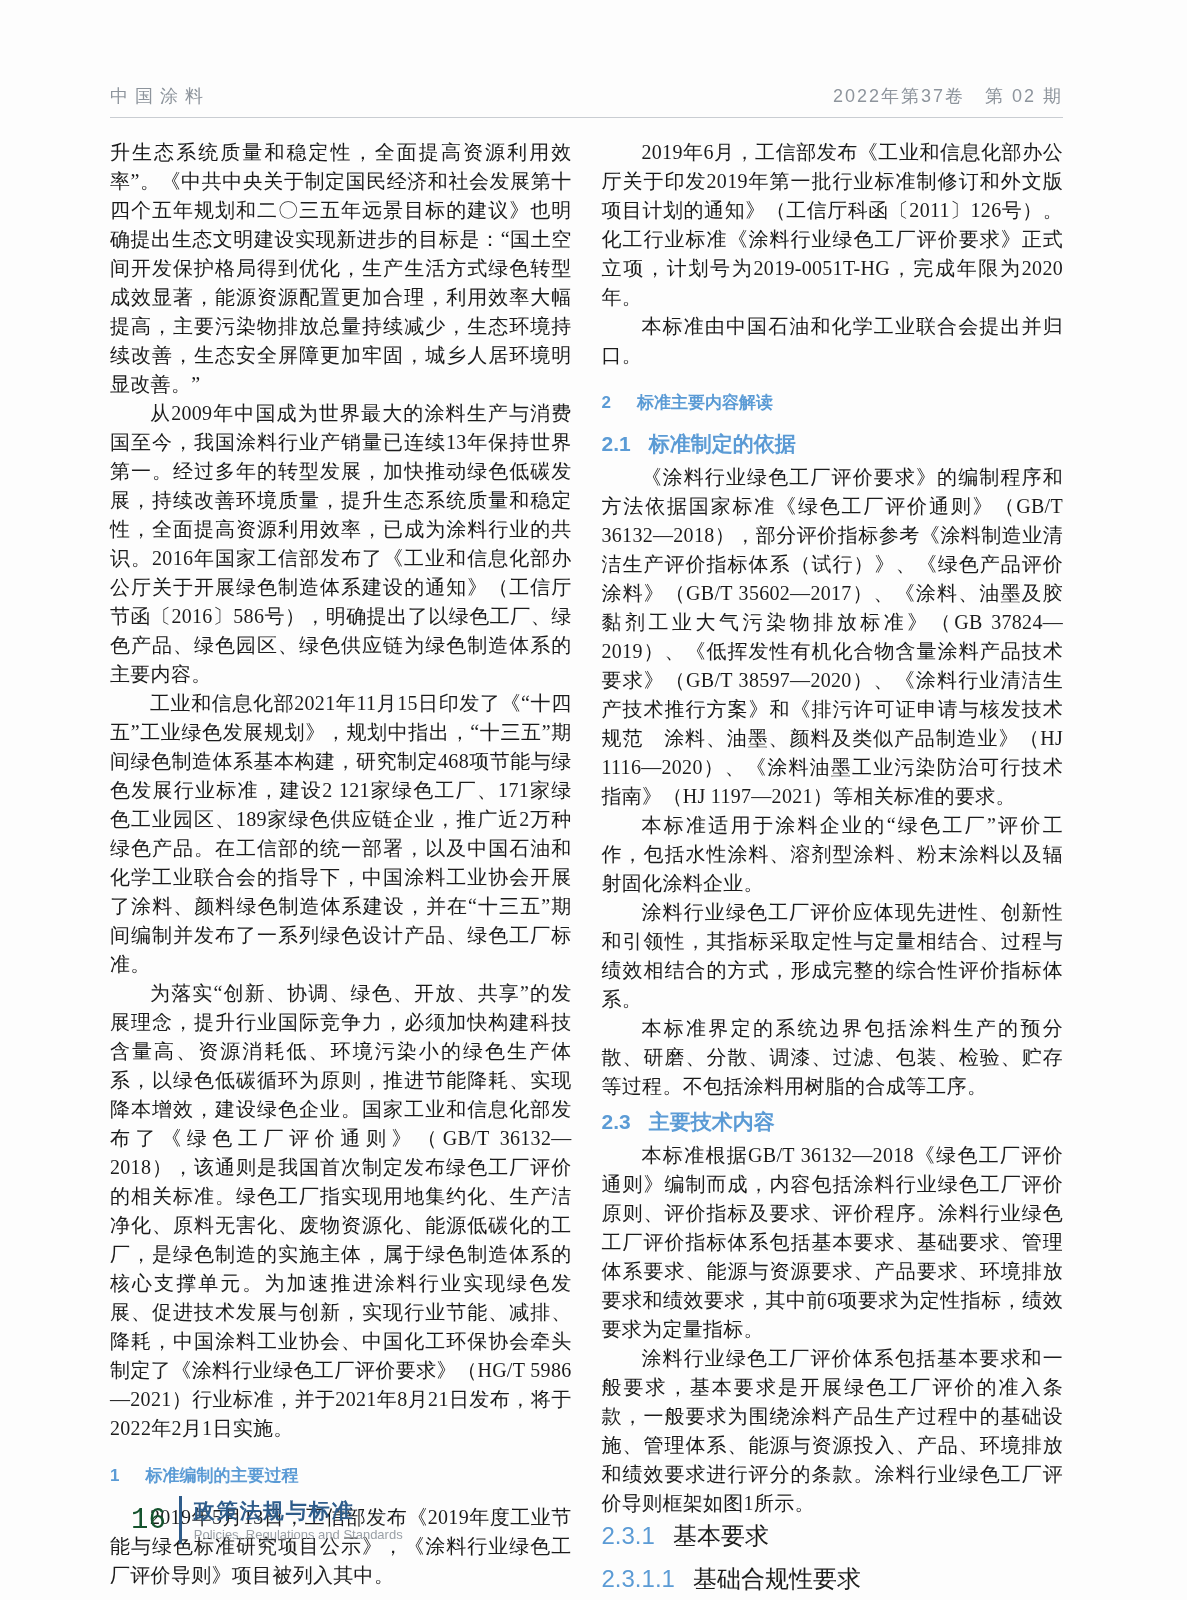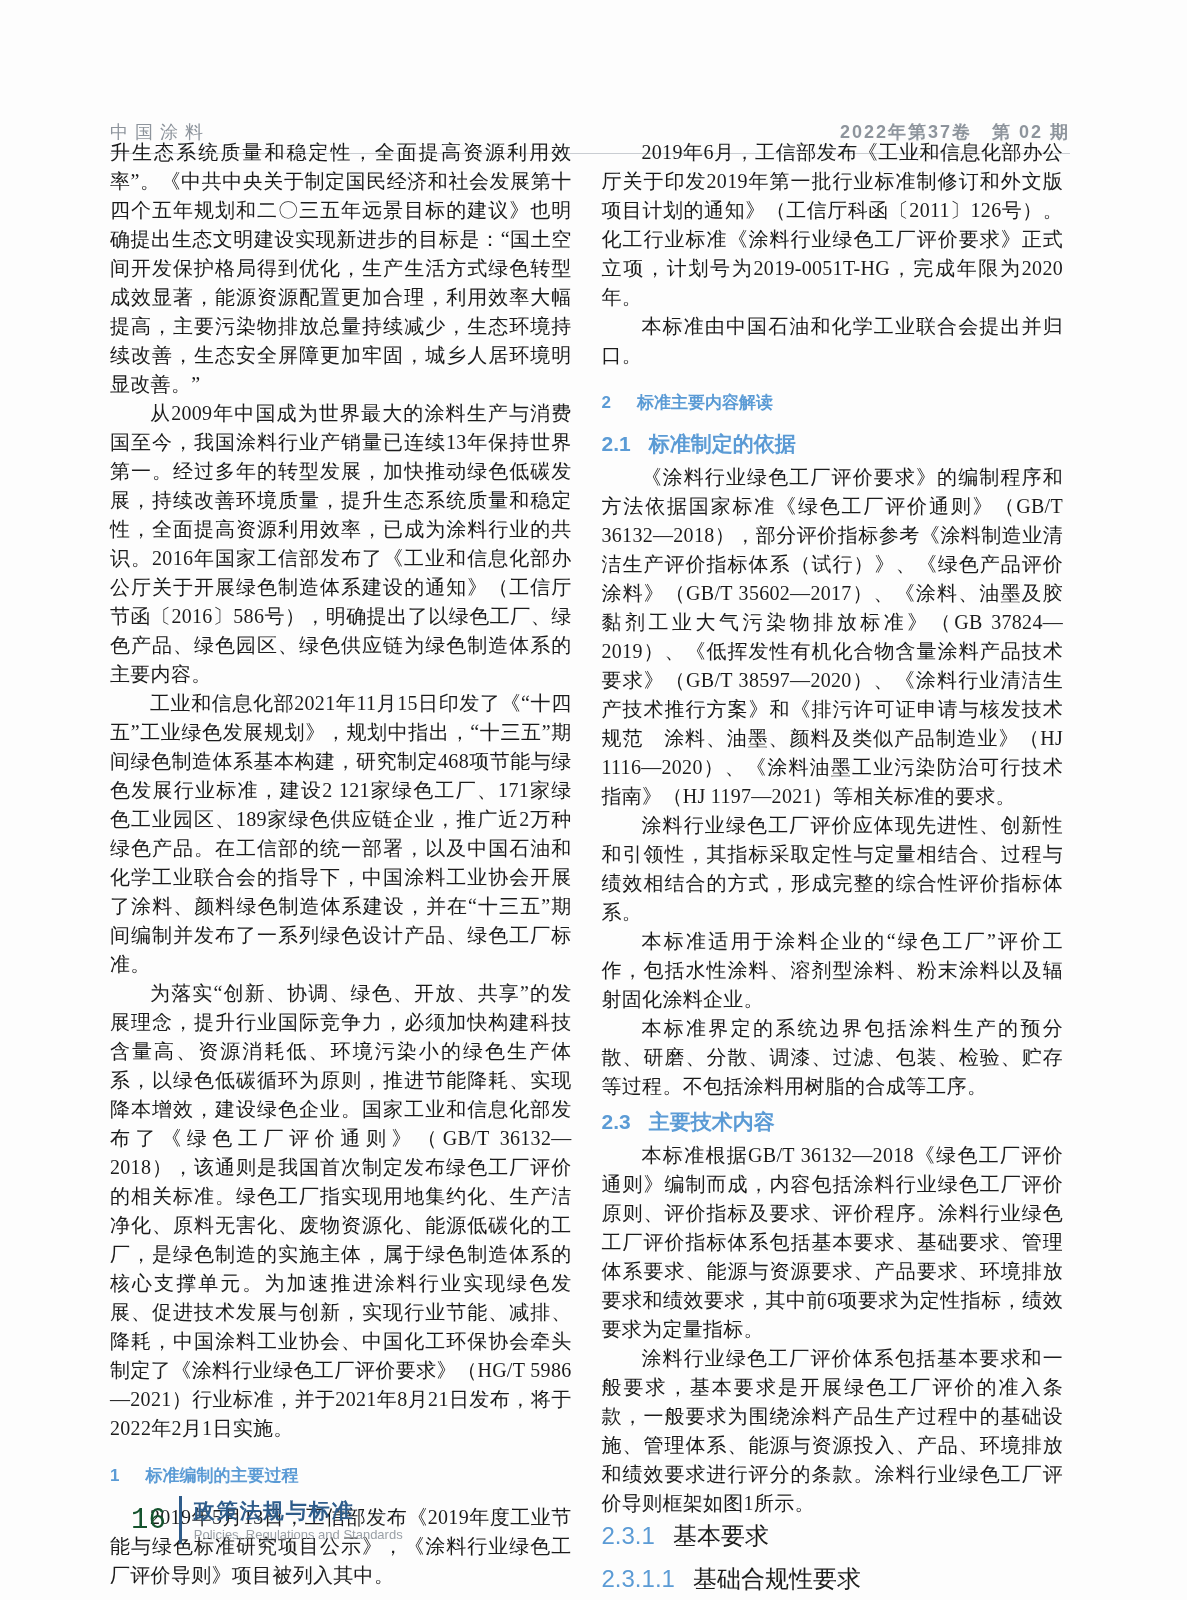--- a/index.html
+++ b/index.html
@@ -14,31 +14,30 @@
     position:relative;
     width:1187px;height:1600px;
     margin:0 auto;
     background:#fdfdfd;
     overflow:hidden;
     font-family:"Liberation Serif","DejaVu Serif",serif;
     color:var(--body-ink);
   }
   
   .header{
-    position:absolute;top:84px;left:110px;right:117px;
+    position:absolute;top:84px;left:110px;right:124px;
     display:flex;justify-content:space-between;align-items:flex-end;
     border-bottom:1px solid #c9cdd2;
     padding-bottom:9px;
     color:var(--header-gray);
     font-family:"Liberation Sans","DejaVu Sans",sans-serif;
     font-size:18px;
-    margin-top:36px;
   }
   .journal{letter-spacing:7px;}
-  .issue{letter-spacing:2px;font-weight:bold;}
+  .issue{letter-spacing:2px;}
   
   .columns{
     position:absolute;top:138px;left:110px;right:124px;
     display:flex;gap:30px;
   }
   .col{flex:1 1 0;min-width:0;}
   .col p{
     margin:0;
     font-size:20px;
     line-height:29px;
@@ -125,22 +124,22 @@
         <p class="indent">为落实“创新、协调、绿色、开放、共享”的发展理念，提升行业国际竞争力，必须加快构建科技含量高、资源消耗低、环境污染小的绿色生产体系，以绿色低碳循环为原则，推进节能降耗、实现降本增效，建设绿色企业。国家工业和信息化部发布了《绿色工厂评价通则》（GB/T 36132—2018），该通则是我国首次制定发布绿色工厂评价的相关标准。绿色工厂指实现用地集约化、生产洁净化、原料无害化、废物资源化、能源低碳化的工厂，是绿色制造的实施主体，属于绿色制造体系的核心支撑单元。为加速推进涂料行业实现绿色发展、促进技术发展与创新，实现行业节能、减排、降耗，中国涂料工业协会、中国化工环保协会牵头制定了《涂料行业绿色工厂评价要求》（HG/T 5986—2021）行业标准，并于2021年8月21日发布，将于2022年2月1日实施。</p>
         <div class="h1"><span class="hnum">1</span><span class="htitle">标准编制的主要过程</span></div>
         <p class="indent">2019年5月13日，工信部发布《2019年度工业节能与绿色标准研究项目公示》，《涂料行业绿色工厂评价导则》项目被列入其中。</p>
       </div>
     <div class="col" id="col-right">
         <p class="indent">2019年6月，工信部发布《工业和信息化部办公厅关于印发2019年第一批行业标准制修订和外文版项目计划的通知》（工信厅科函〔2011〕126号）。化工行业标准《涂料行业绿色工厂评价要求》正式立项，计划号为2019-0051T-HG，完成年限为2020年。</p>
         <p class="indent">本标准由中国石油和化学工业联合会提出并归口。</p>
         <div class="h1"><span class="hnum">2</span><span class="htitle">标准主要内容解读</span></div>
         <div class="h2"><span class="hnum">2.1</span><span class="htitle">标准制定的依据</span></div>
         <p class="indent">《涂料行业绿色工厂评价要求》的编制程序和方法依据国家标准《绿色工厂评价通则》（GB/T 36132—2018），部分评价指标参考《涂料制造业清洁生产评价指标体系（试行）》、《绿色产品评价涂料》（GB/T 35602—2017）、《涂料、油墨及胶黏剂工业大气污染物排放标准》（GB 37824—2019）、《低挥发性有机化合物含量涂料产品技术要求》（GB/T 38597—2020）、《涂料行业清洁生产技术推行方案》和《排污许可证申请与核发技术规范　涂料、油墨、颜料及类似产品制造业》（HJ 1116—2020）、《涂料油墨工业污染防治可行技术指南》（HJ 1197—2021）等相关标准的要求。</p>
+        <p class="indent">本标准适用于涂料企业的“绿色工厂”评价工作，包括水性涂料、溶剂型涂料、粉末涂料以及辐射固化涂料企业。</p>
         <p class="indent">涂料行业绿色工厂评价应体现先进性、创新性和引领性，其指标采取定性与定量相结合、过程与绩效相结合的方式，形成完整的综合性评价指标体系。</p>
-        <p class="indent">本标准适用于涂料企业的“绿色工厂”评价工作，包括水性涂料、溶剂型涂料、粉末涂料以及辐射固化涂料企业。</p>
         <p class="indent">本标准界定的系统边界包括涂料生产的预分散、研磨、分散、调漆、过滤、包装、检验、贮存等过程。不包括涂料用树脂的合成等工序。</p>
         <div class="h2"><span class="hnum">2.3</span><span class="htitle">主要技术内容</span></div>
         <p class="indent">本标准根据GB/T 36132—2018《绿色工厂评价通则》编制而成，内容包括涂料行业绿色工厂评价原则、评价指标及要求、评价程序。涂料行业绿色工厂评价指标体系包括基本要求、基础要求、管理体系要求、能源与资源要求、产品要求、环境排放要求和绩效要求，其中前6项要求为定性指标，绩效要求为定量指标。</p>
         <p class="indent">涂料行业绿色工厂评价体系包括基本要求和一般要求，基本要求是开展绿色工厂评价的准入条款，一般要求为围绕涂料产品生产过程中的基础设施、管理体系、能源与资源投入、产品、环境排放和绩效要求进行评分的条款。涂料行业绿色工厂评价导则框架如图1所示。</p>
         <div class="h3"><span class="hnum">2.3.1</span><span class="htitle">基本要求</span></div>
         <div class="h3"><span class="hnum">2.3.1.1</span><span class="htitle">基础合规性要求</span></div>
       </div>
   </div>
 
   <div class="footer">

